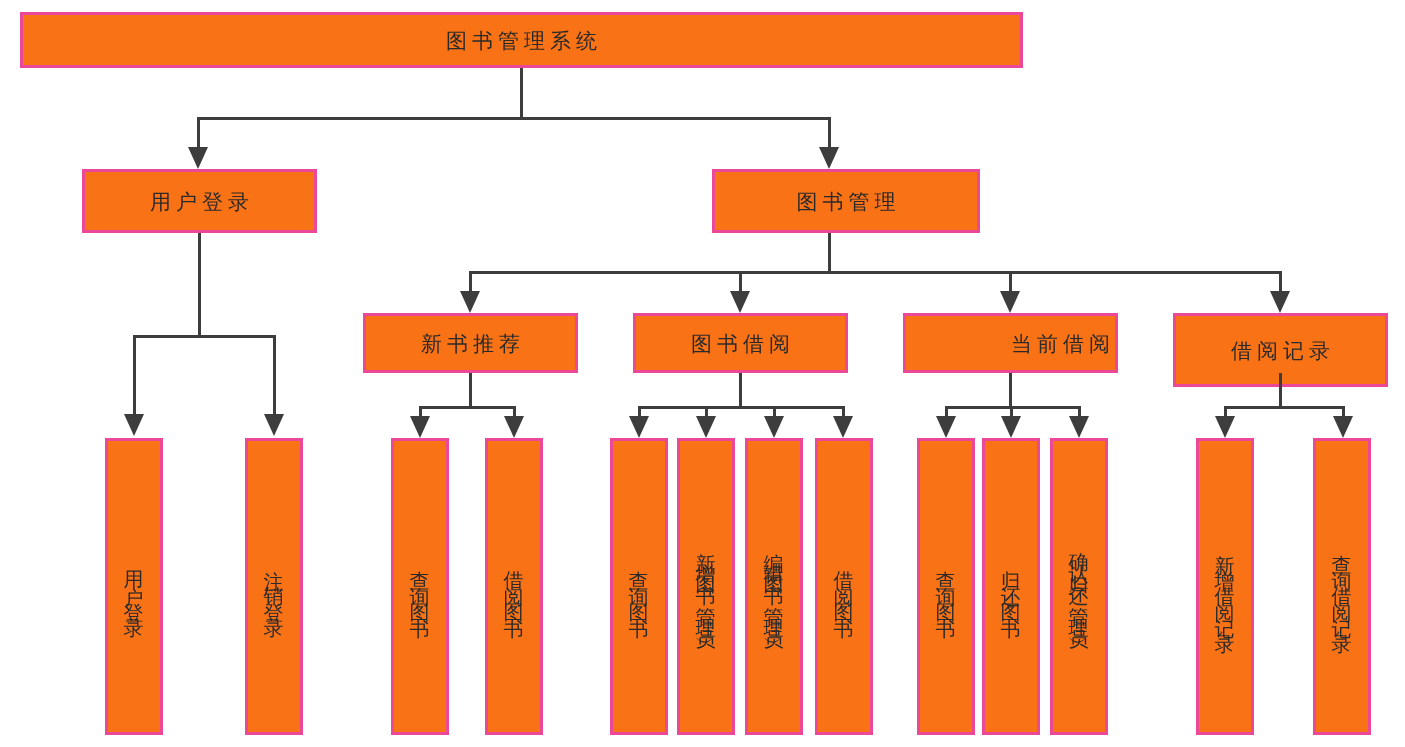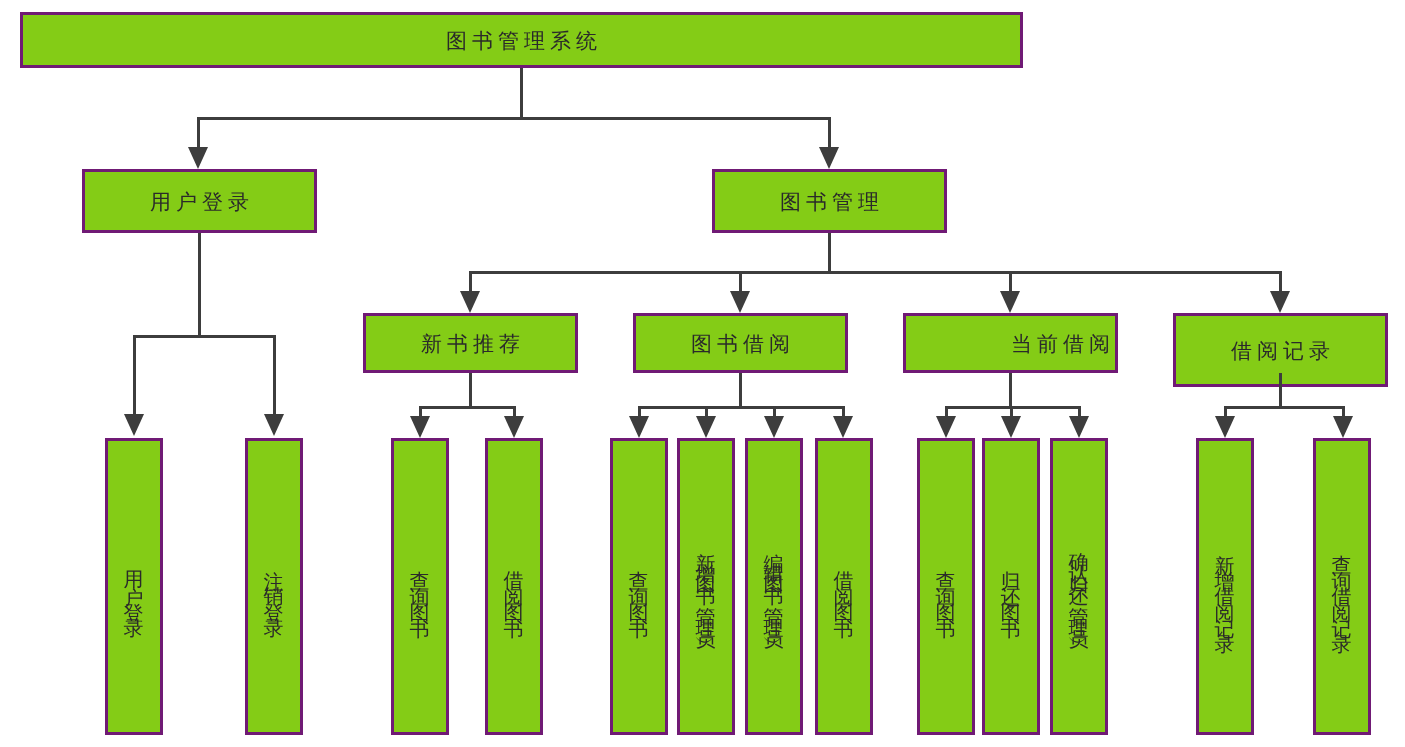--- a/index.html
+++ b/index.html
@@ -1,21 +1,21 @@
 <!DOCTYPE html>
 <html><head>
 <meta charset="utf-8">
 <style>
   html,body{margin:0;padding:0;background:#ffffff;}
   .canvas{
     position:relative;width:1405px;height:747px;background:#ffffff;overflow:hidden;
     font-family:"Liberation Sans", sans-serif;color:#2a2a2a;
   }
   .box{
-    position:absolute;box-sizing:border-box;border:3px solid #701a75;background:#84cc16;
+    position:absolute;box-sizing:border-box;border:3px solid #ec4899;background:#f97316;
     display:flex;align-items:center;justify-content:center;text-align:center;
   }
   .hlabel{font-size:21px;letter-spacing:5px;white-space:nowrap;line-height:1;padding-left:5px;}
   .leaf{top:438px;width:58px;height:297px;}
   .vlabel{
     writing-mode:vertical-rl;text-orientation:mixed;
     font-size:20px;letter-spacing:16px;line-height:1;white-space:nowrap;
   }
   .vlabel.long{letter-spacing:11px;}
   .vline{position:absolute;width:3px;background:#3d3d3d;}
@@ -35,21 +35,21 @@
 
 <div class="canvas">
 
   <div class="box" style="left:20px;top:12px;width:1003px;height:56px;">
     <span class="hlabel">图书管理系统</span>
   </div>
 
   <div class="box" style="left:82px;top:169px;width:235px;height:64px;">
     <span class="hlabel">用户登录</span>
   </div>
-  <div class="box" style="left:712px;top:169px;width:235px;height:64px;">
+  <div class="box" style="left:712px;top:169px;width:268px;height:64px;">
     <span class="hlabel">图书管理</span>
   </div>
 
   <div class="box" style="left:633px;top:313px;width:215px;height:60px;">
     <span class="hlabel">图书借阅</span>
   </div>
   <div class="box" style="left:363px;top:313px;width:215px;height:60px;">
     <span class="hlabel">新书推荐</span>
   </div>
   <div class="box" style="left:903px;top:313px;width:215px;height:60px;justify-content:flex-end;">

